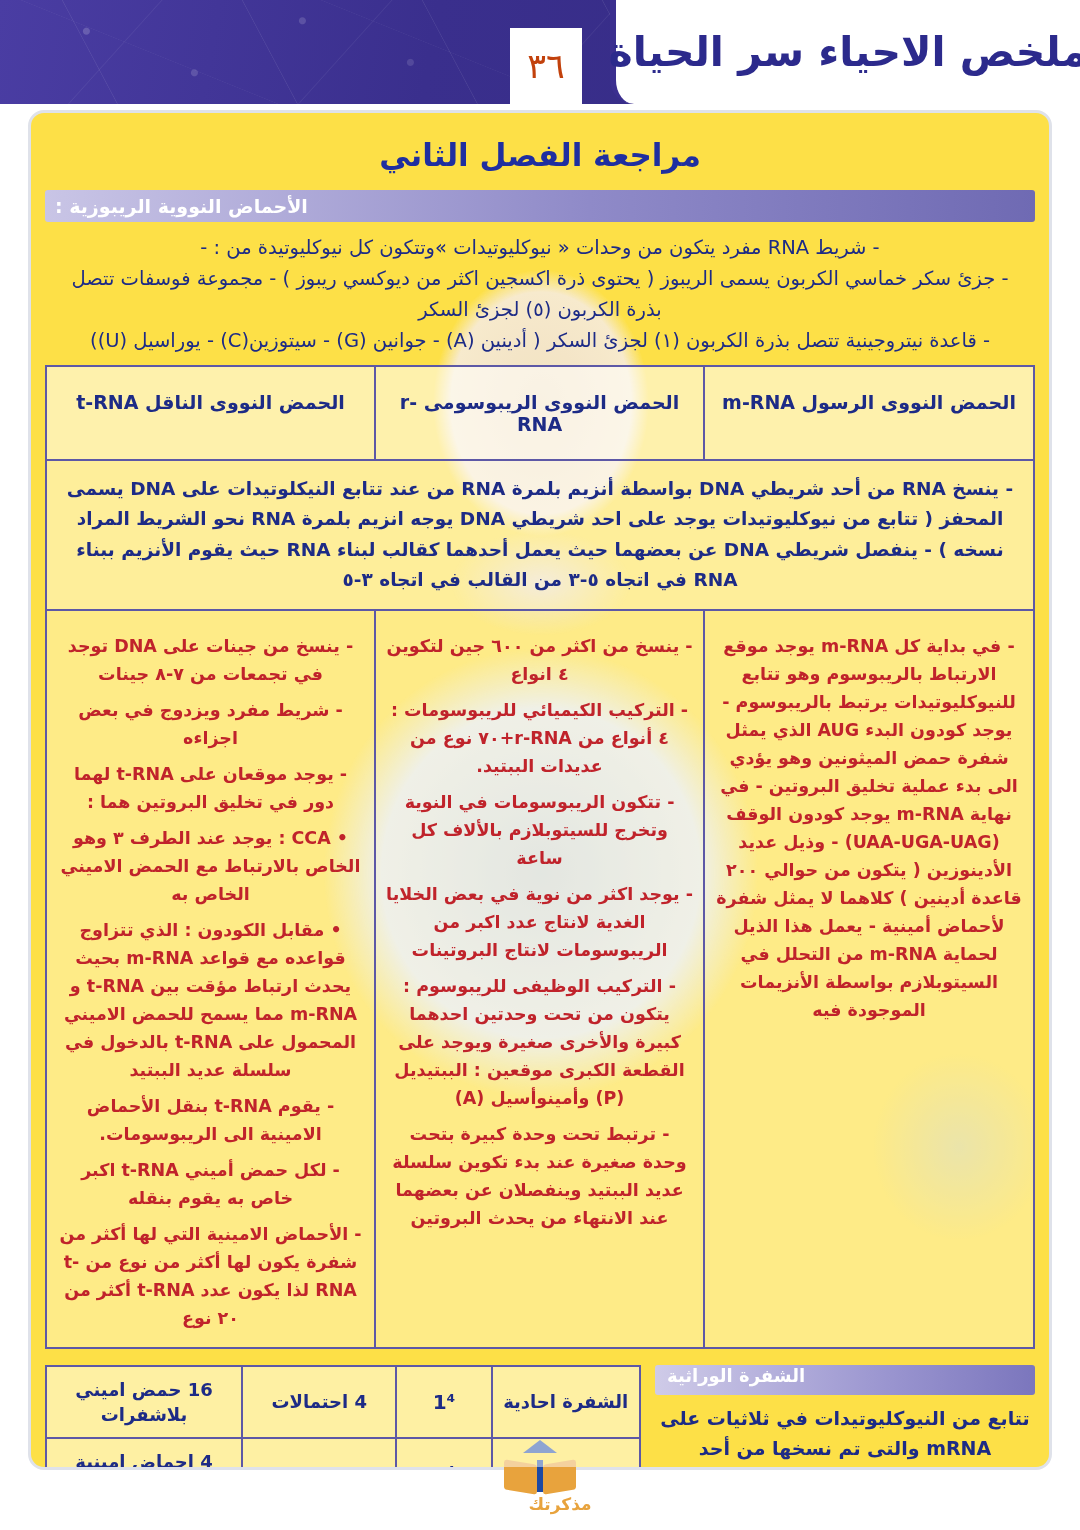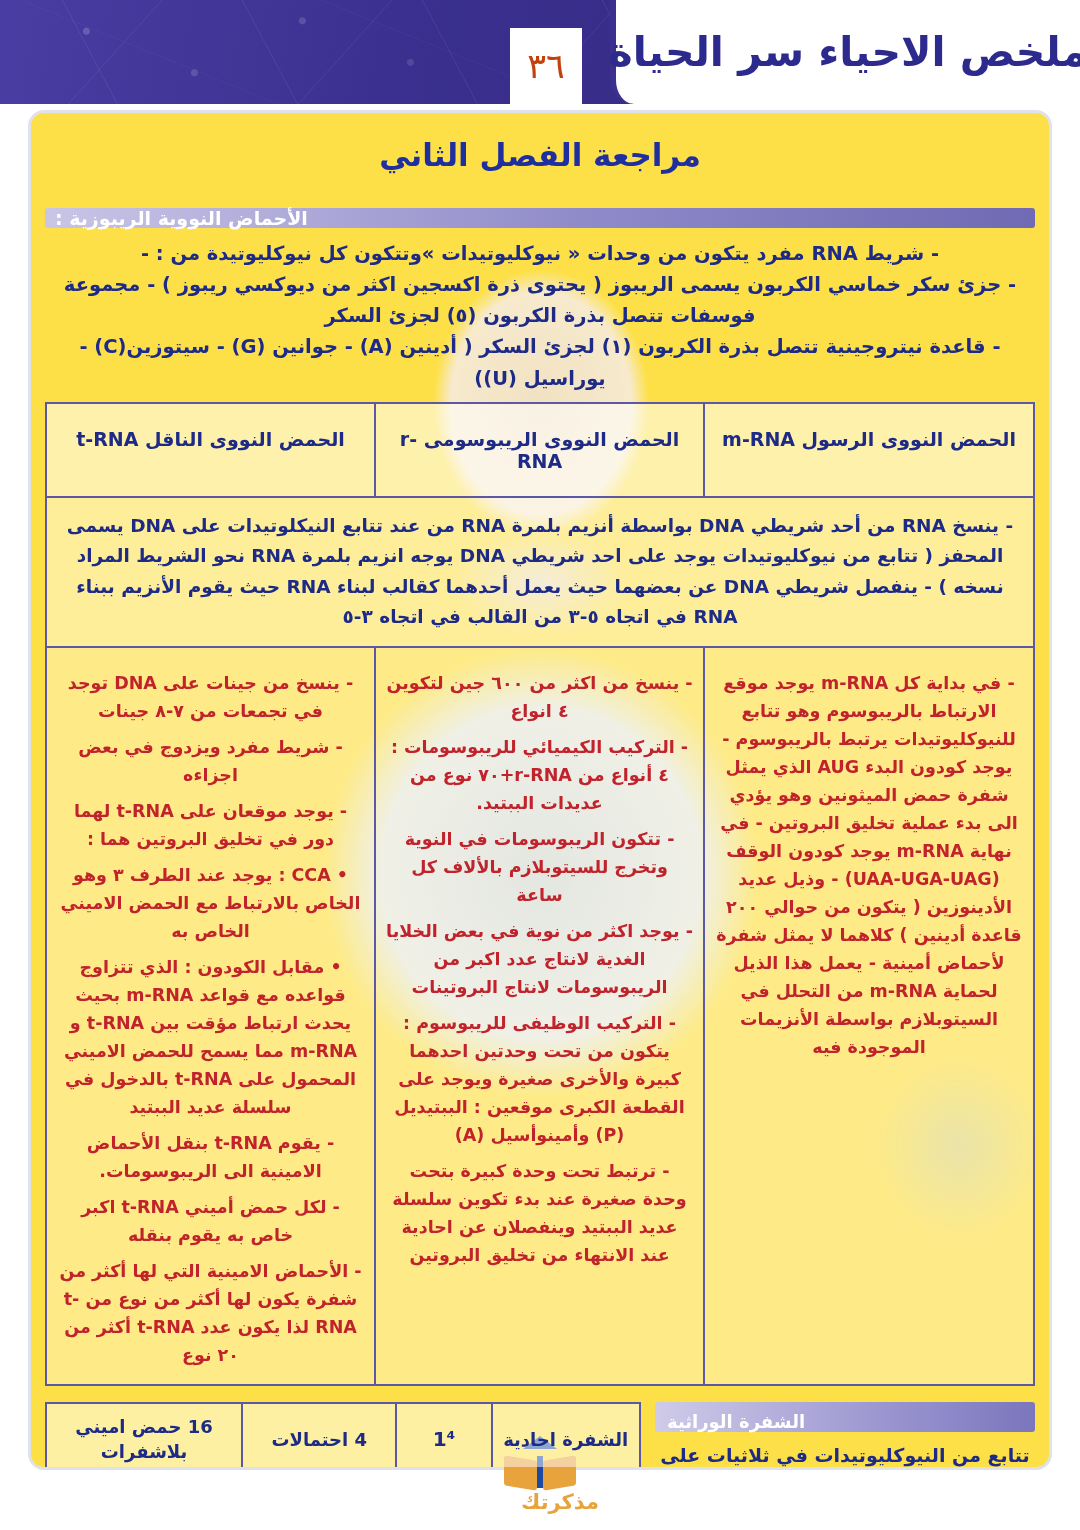--- a/index.html
+++ b/index.html
@@ -77,31 +77,31 @@
   }
   .content { position:relative; z-index:2; padding:8px 14px 0 14px; }
 
   .title-main {
     text-align:center; color:#1f2fa0; font-weight:bold; font-size:31px;
     line-height:1.32; margin-top:14px;
   }
   .title-main .ltr { direction:ltr; display:inline-block; }
 
   .band {
-    margin-top:32px; height:20px;
+    margin-top:14px; height:32px;
     background:linear-gradient(90deg,#c9c5e6 0%, #8f8ac8 55%, #6f6ab3 100%);
     border-radius:3px;
     display:flex; align-items:center; justify-content:flex-end;
     padding-left:10px; padding-right:14px;
   }
   .band span { color:#ffffff; font-weight:bold; font-size:19px; }
 
   .bullets { margin:10px 8px 4px 8px; }
   .bullets div {
-    text-align:center; font-size:19.5px; font-weight:bold; color:#1d2b86;
+    text-align:center; font-size:19.5px; font-weight:normal; color:#1d2b86;
     line-height:1.6;
   }
   .red { color:#c0232b; }
   .blue { color:#1d2b86; }
   .ltr { direction:ltr; unicode-bidi:isolate; }
 
   
   table.main {
     width:100%; border-collapse:collapse; margin-top:8px;
     table-layout:fixed;
@@ -121,21 +121,21 @@
   td.col { font-size:17.5px; font-weight:bold; line-height:1.6; background:rgba(255,255,255,.35); }
   td.col p { margin:8px 0 2px 0; text-align:center; }
 
   
   .bottom { display:flex; gap:14px; margin-top:16px; align-items:flex-start; }
   .bottom-right { width:380px; }
   .bottom-left { flex:1; }
   .band2 {
     height:30px; border-radius:3px;
     background:linear-gradient(90deg,#cfcbe8 0%, #9b96d0 60%, #7b76bd 100%);
-    display:flex; align-items:flex-end; justify-content:flex-end; padding:0 12px;
+    display:flex; align-items:flex-start; justify-content:flex-end; padding:0 12px;
     color:#fff; font-weight:bold; font-size:18px;
   }
   .para {
     text-align:center; color:#1d2b86; font-weight:bold; font-size:19px;
     line-height:1.6; margin:8px 4px;
   }
   table.code {
     width:100%; border-collapse:collapse; table-layout:fixed;
   }
   table.code td {
@@ -157,21 +157,21 @@
   }
   .logo-book .pages-l, .logo-book .pages-r {
     position:absolute; bottom:0; width:33px; height:30px; background:#e8a33d;
     border-radius:3px;
   }
   .logo-book .pages-l { left:1px; transform:skewY(9deg); }
   .logo-book .pages-r { right:1px; transform:skewY(-9deg); }
   .logo-book .spine {
     position:absolute; left:50%; transform:translateX(-50%); bottom:0; width:6px; height:32px; background:#1d49a3;
   }
-  .logo-text { color:#e8a33d; font-size:21px; font-weight:bold;margin-left:40px; }
+  .logo-text { color:#e8a33d; font-size:17px; font-weight:bold;margin-left:40px; }
 </style>
 </head>
 <body>
 
 <div class="header">
   <div class="mesh"></div>
   <div class="lines"></div>
   <div class="page-number-box">
     <div class="page-number">٣٦</div>
   </div>
@@ -218,21 +218,21 @@
       <tr>
         <td class="col red">
           <p>- في بداية كل m-RNA يوجد موقع الارتباط بالريبوسوم وهو تتابع للنيوكليوتيدات يرتبط بالريبوسوم - يوجد كودون البدء AUG الذي يمثل شفرة حمض الميثونين وهو يؤدي الى بدء عملية تخليق البروتين - في نهاية m-RNA يوجد كودون الوقف (UAA-UGA-UAG) - وذيل عديد الأدينوزين ( يتكون من حوالي ٢٠٠ قاعدة أدينين ) كلاهما لا يمثل شفرة لأحماض أمينية - يعمل هذا الذيل لحماية m-RNA من التحلل في السيتوبلازم بواسطة الأنزيمات الموجودة فيه</p>
         </td>
         <td class="col red">
           <p>- ينسخ من اكثر من ٦٠٠ جين لتكوين ٤ انواع</p>
           <p>- التركيب الكيميائي للريبوسومات : ٤ أنواع من r-RNA+٧٠ نوع من عديدات الببتيد.</p>
           <p>- تتكون الريبوسومات في النوية وتخرج للسيتوبلازم بالألاف كل ساعة</p>
           <p>- يوجد اكثر من نوية في بعض الخلايا الغدية لانتاج عدد اكبر من الريبوسومات لانتاج البروتينات</p>
           <p>- التركيب الوظيفى للريبوسوم : يتكون من تحت وحدتين احدهما كبيرة والأخرى صغيرة ويوجد على القطعة الكبرى موقعين : الببتيديل (P) وأمينوأسيل (A)</p>
-          <p>- ترتبط تحت وحدة كبيرة بتحت وحدة صغيرة عند بدء تكوين سلسلة عديد الببتيد وينفصلان عن احادية عند الانتهاء من تخليق البروتين</p>
+          <p>- ترتبط تحت وحدة كبيرة بتحت وحدة صغيرة عند بدء تكوين سلسلة عديد الببتيد وينفصلان عن بعضهما عند الانتهاء من يحدث البروتين</p>
         </td>
         <td class="col red">
           <p>- ينسخ من جينات على DNA توجد في تجمعات من ٧-٨ جينات</p>
           <p>- شريط مفرد ويزدوج في بعض اجزاءه</p>
           <p>- يوجد موقعان على t-RNA لهما دور في تخليق البروتين هما :</p>
           <p>• CCA : يوجد عند الطرف ٣ وهو الخاص بالارتباط مع الحمض الاميني الخاص به</p>
           <p>• مقابل الكودون : الذي تتزاوج قواعده مع قواعد m-RNA بحيث يحدث ارتباط مؤقت بين t-RNA و m-RNA مما يسمح للحمض الاميني المحمول على t-RNA بالدخول في سلسلة عديد الببتيد</p>
           <p>- يقوم t-RNA بنقل الأحماض الامينية الى الريبوسومات.</p>
           <p>- لكل حمض أميني t-RNA اكبر خاص به يقوم بنقله</p>
           <p>- الأحماض الامينية التي لها أكثر من شفرة يكون لها أكثر من نوع من t-RNA لذا يكون عدد t-RNA أكثر من ٢٠ نوع</p>

